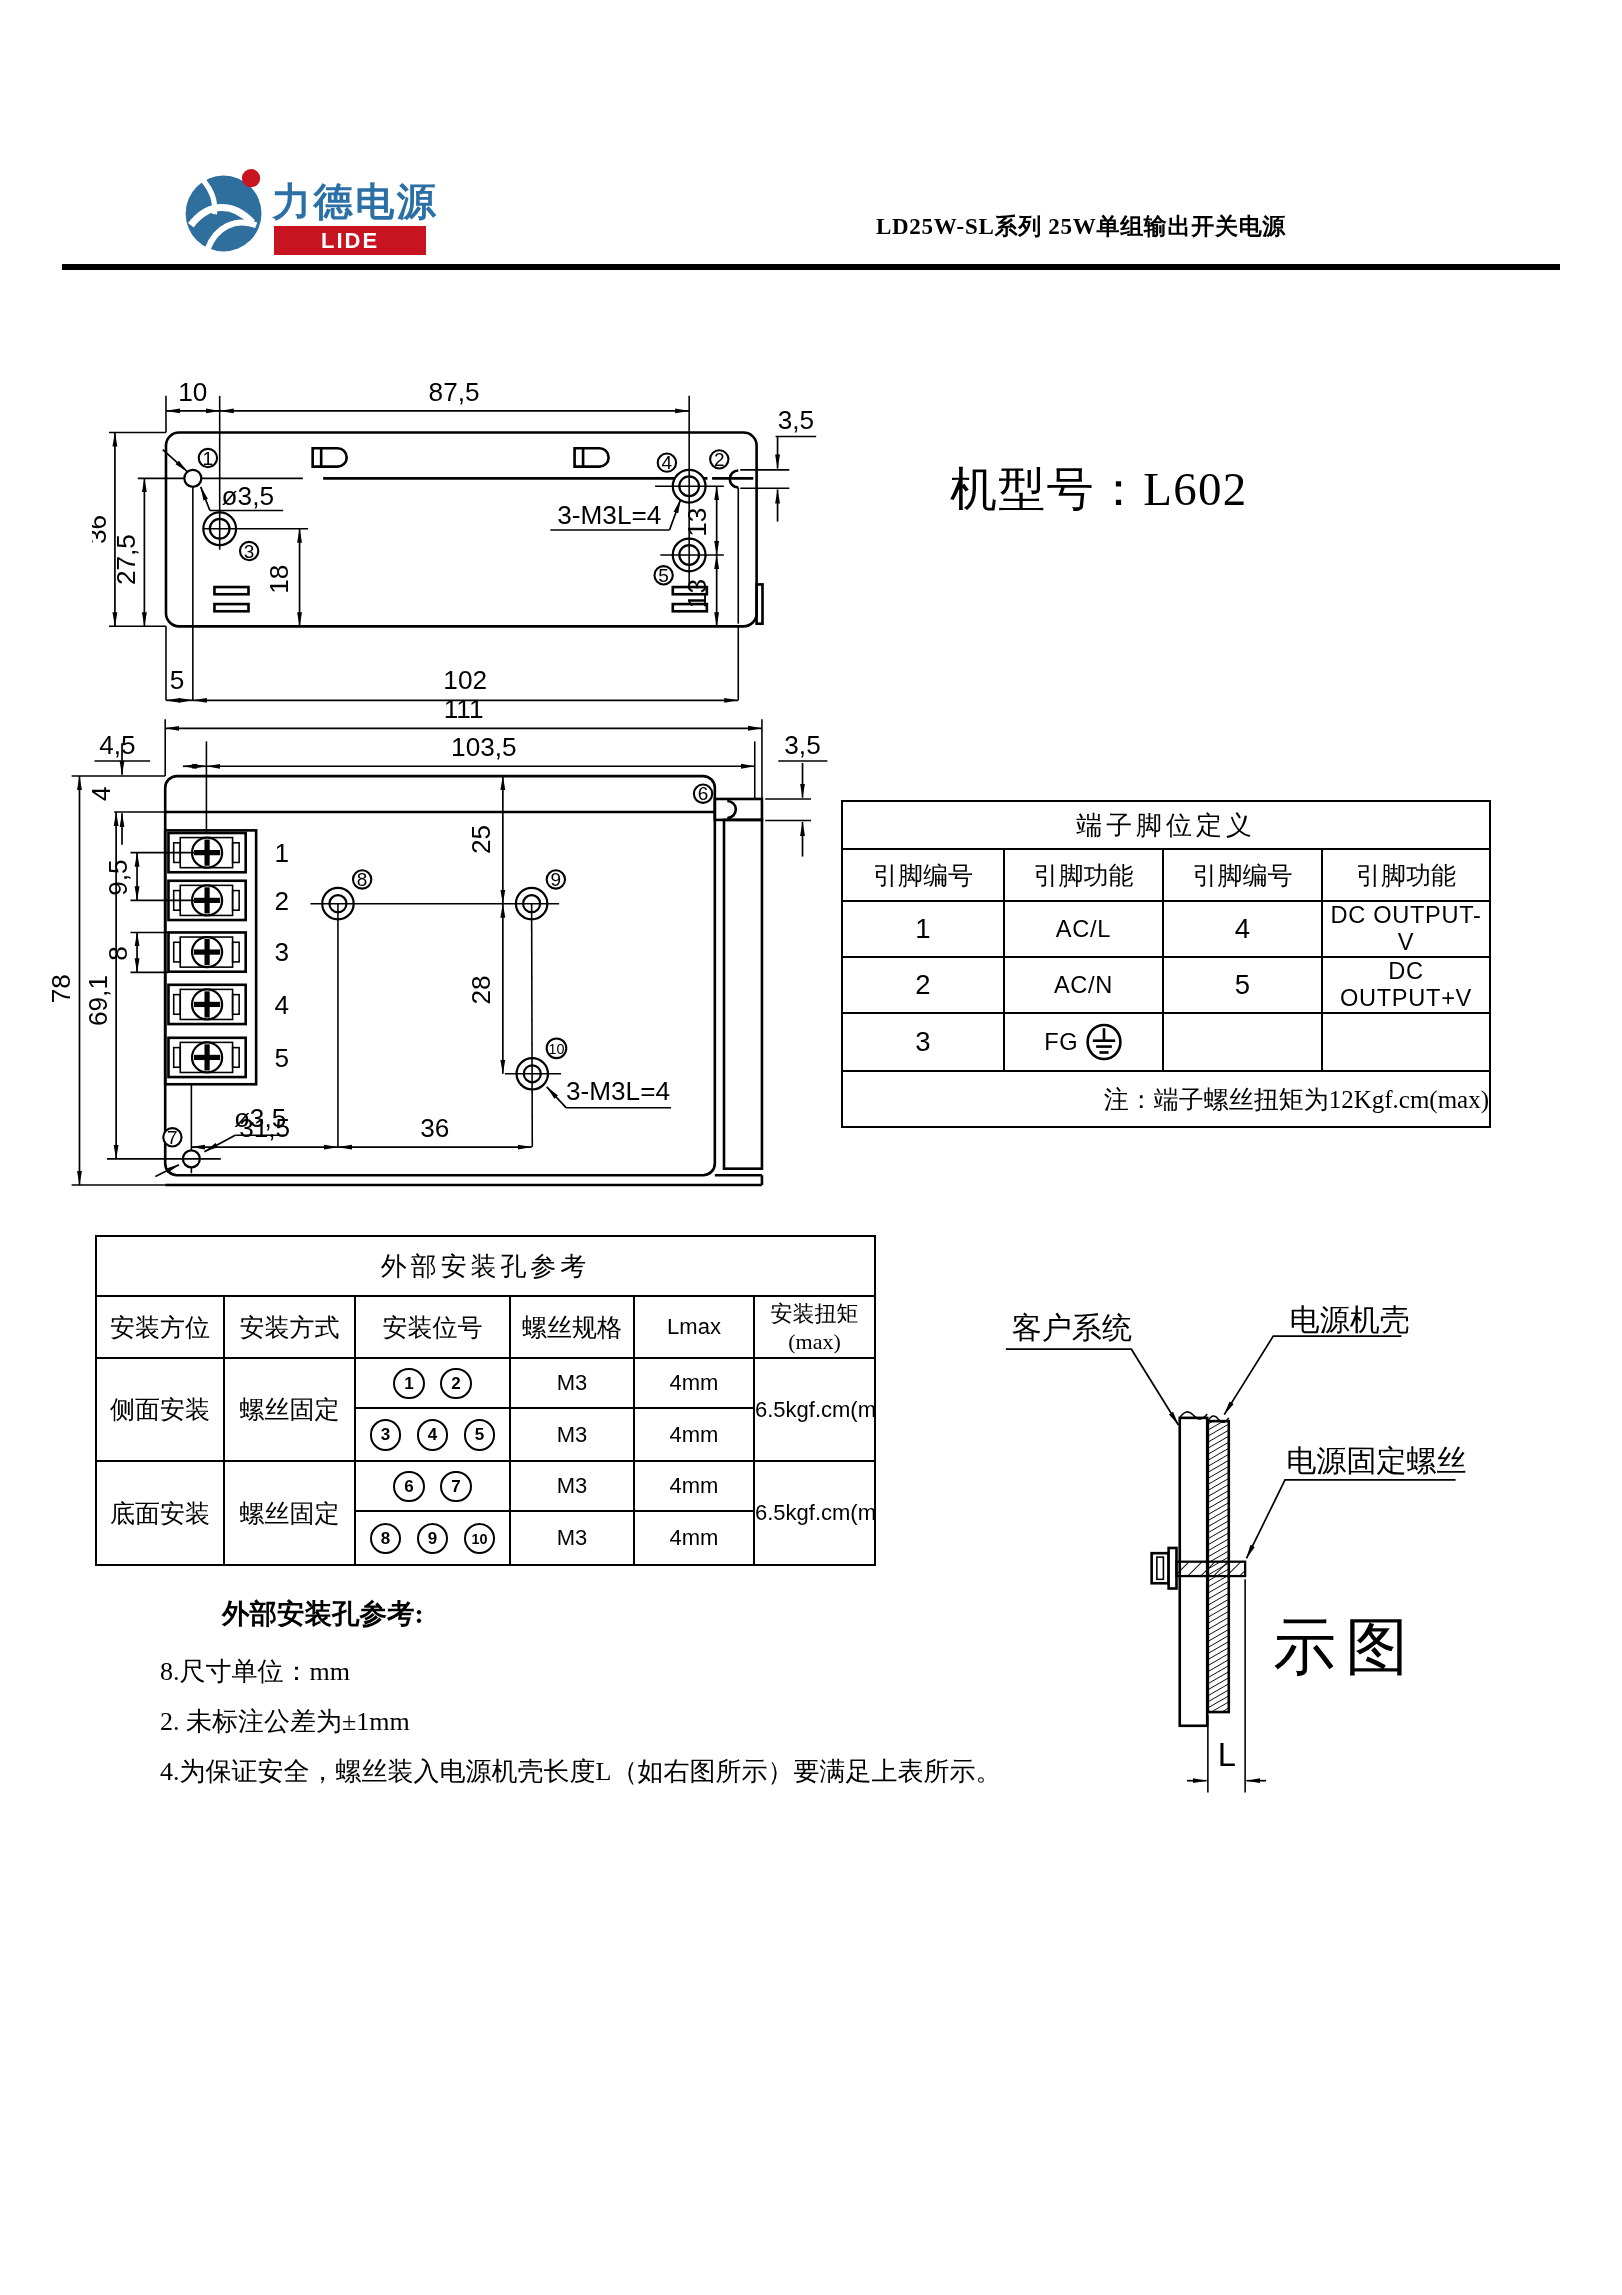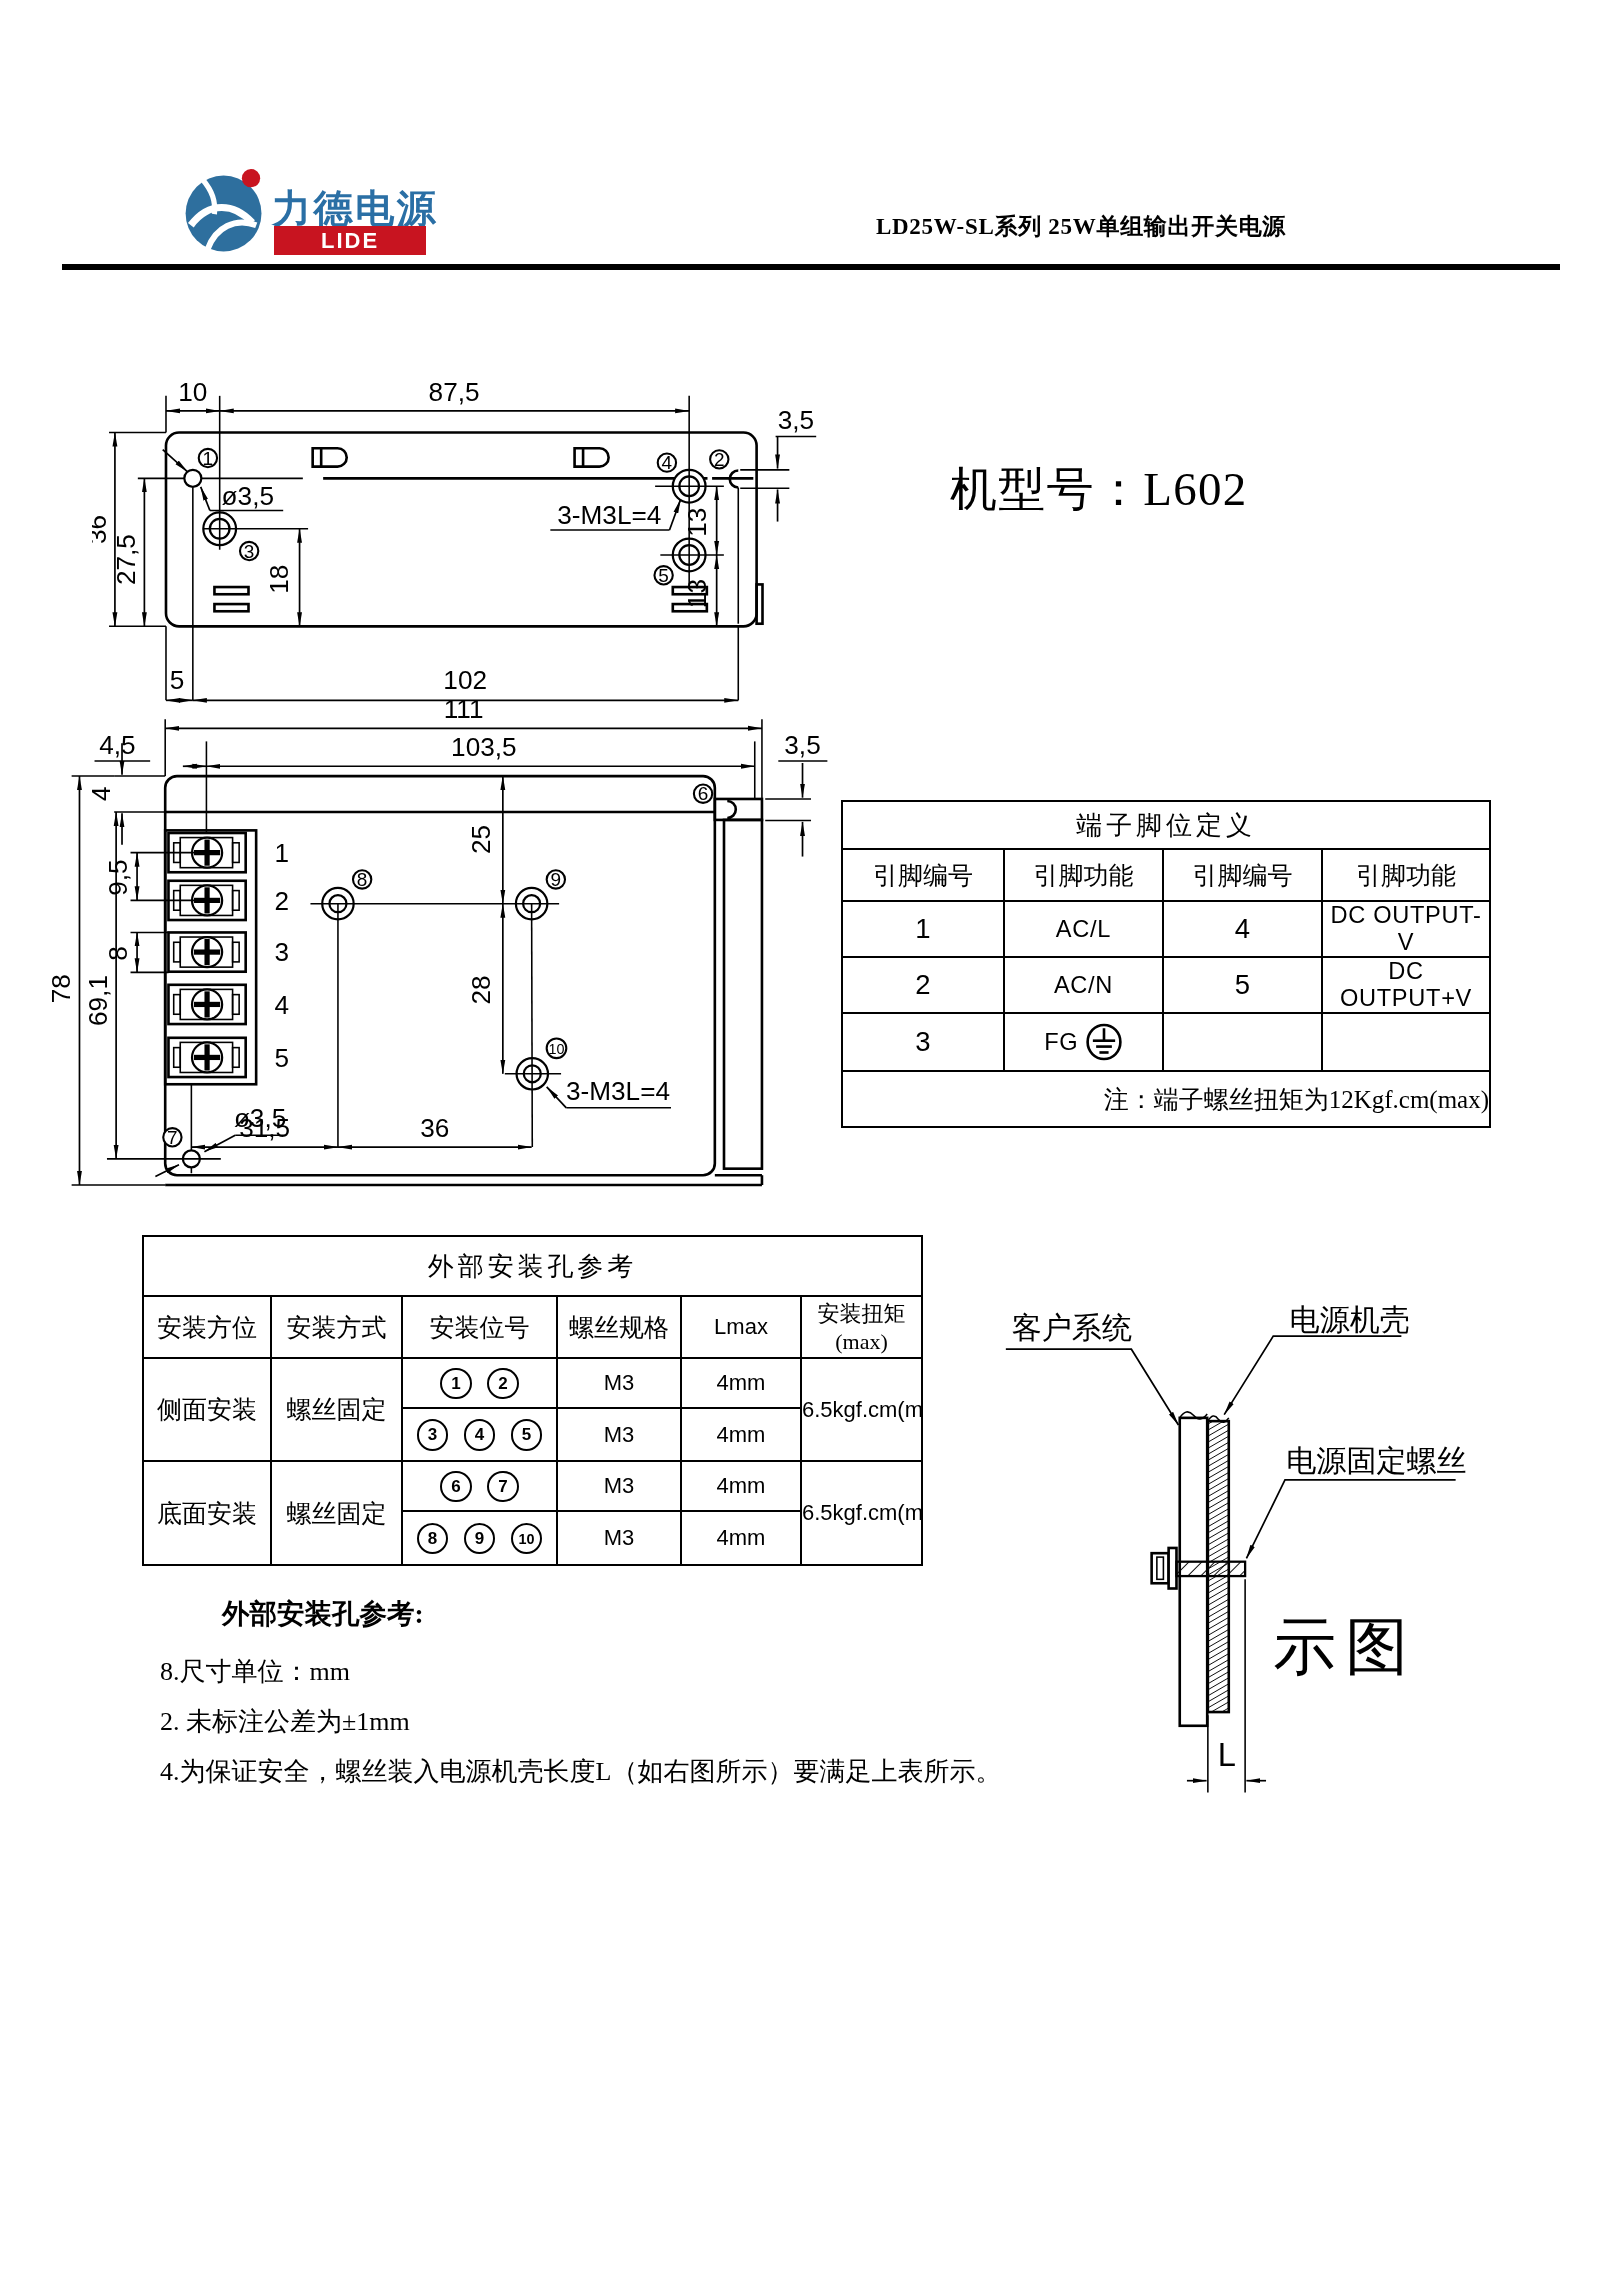--- a/index.html
+++ b/index.html
@@ -53,21 +53,21 @@
 
 <div class="page">
 
   <svg class="abs" style="left:183px;top:165px;" width="242" height="95" viewBox="0 0 370 145">
     <circle cx="62" cy="74" r="58" fill="#2e6f9e"></circle>
     <path d="M12,92 C40,55 78,58 106,88" stroke="#fff" stroke-width="11" fill="none"></path>
     <path d="M38,128 C50,95 80,80 112,92" stroke="#fff" stroke-width="9" fill="none"></path>
     <path d="M30,22 C45,40 50,55 48,75" stroke="#fff" stroke-width="8" fill="none"></path>
     <circle cx="104" cy="20" r="14" fill="#c81420"></circle>
   </svg>
-  <div class="abs logo-cn" style="left:272px;top:182px;">力德电源</div>
+  <div class="abs logo-cn" style="left:272px;top:175px;">力德电源</div>
   <div class="abs logo-en" style="left:274px;top:226px;">LIDE POWER</div>
 
   <div class="abs doc-title" style="left:876px;top:211px;">LD25W-SL系列 25W单组输出开关电源</div>
   <div class="abs rule" style="left:62px;top:264px;width:1498px;height:5.9px;"></div>
 
   <svg class="abs" style="left:92px;top:363px;" width="753" height="380" viewBox="0 0 1150 580">
     <defs>
       <marker id="arr" viewBox="0 0 20 8" refX="19.5" refY="4" markerWidth="22" markerHeight="9" markerUnits="userSpaceOnUse" orient="auto-start-reverse">
         <polygon points="0,0.6 20,4 0,7.4" fill="#000"></polygon>
       </marker>
@@ -386,21 +386,21 @@
       </td>
       <td></td>
       <td></td>
     </tr>
     <tr>
           <td colspan="4" class="note-cell" style="height:54px">注：端子螺丝扭矩为12Kgf.cm(max)</td>
         </tr>
   </tbody>
     </table>
 
-  <table class="abs tbl-outer" style="left:95px;top:1235px;width:780px;margin-left:47px;">
+  <table class="abs tbl-outer" style="left:95px;top:1235px;width:780px;">
     <colgroup>
         <col style="width:128px">
         <col style="width:131px">
         <col style="width:155px">
         <col style="width:124px">
         <col style="width:120px">
         <col style="width:121px">
       </colgroup>
     <tbody>
         <tr>

